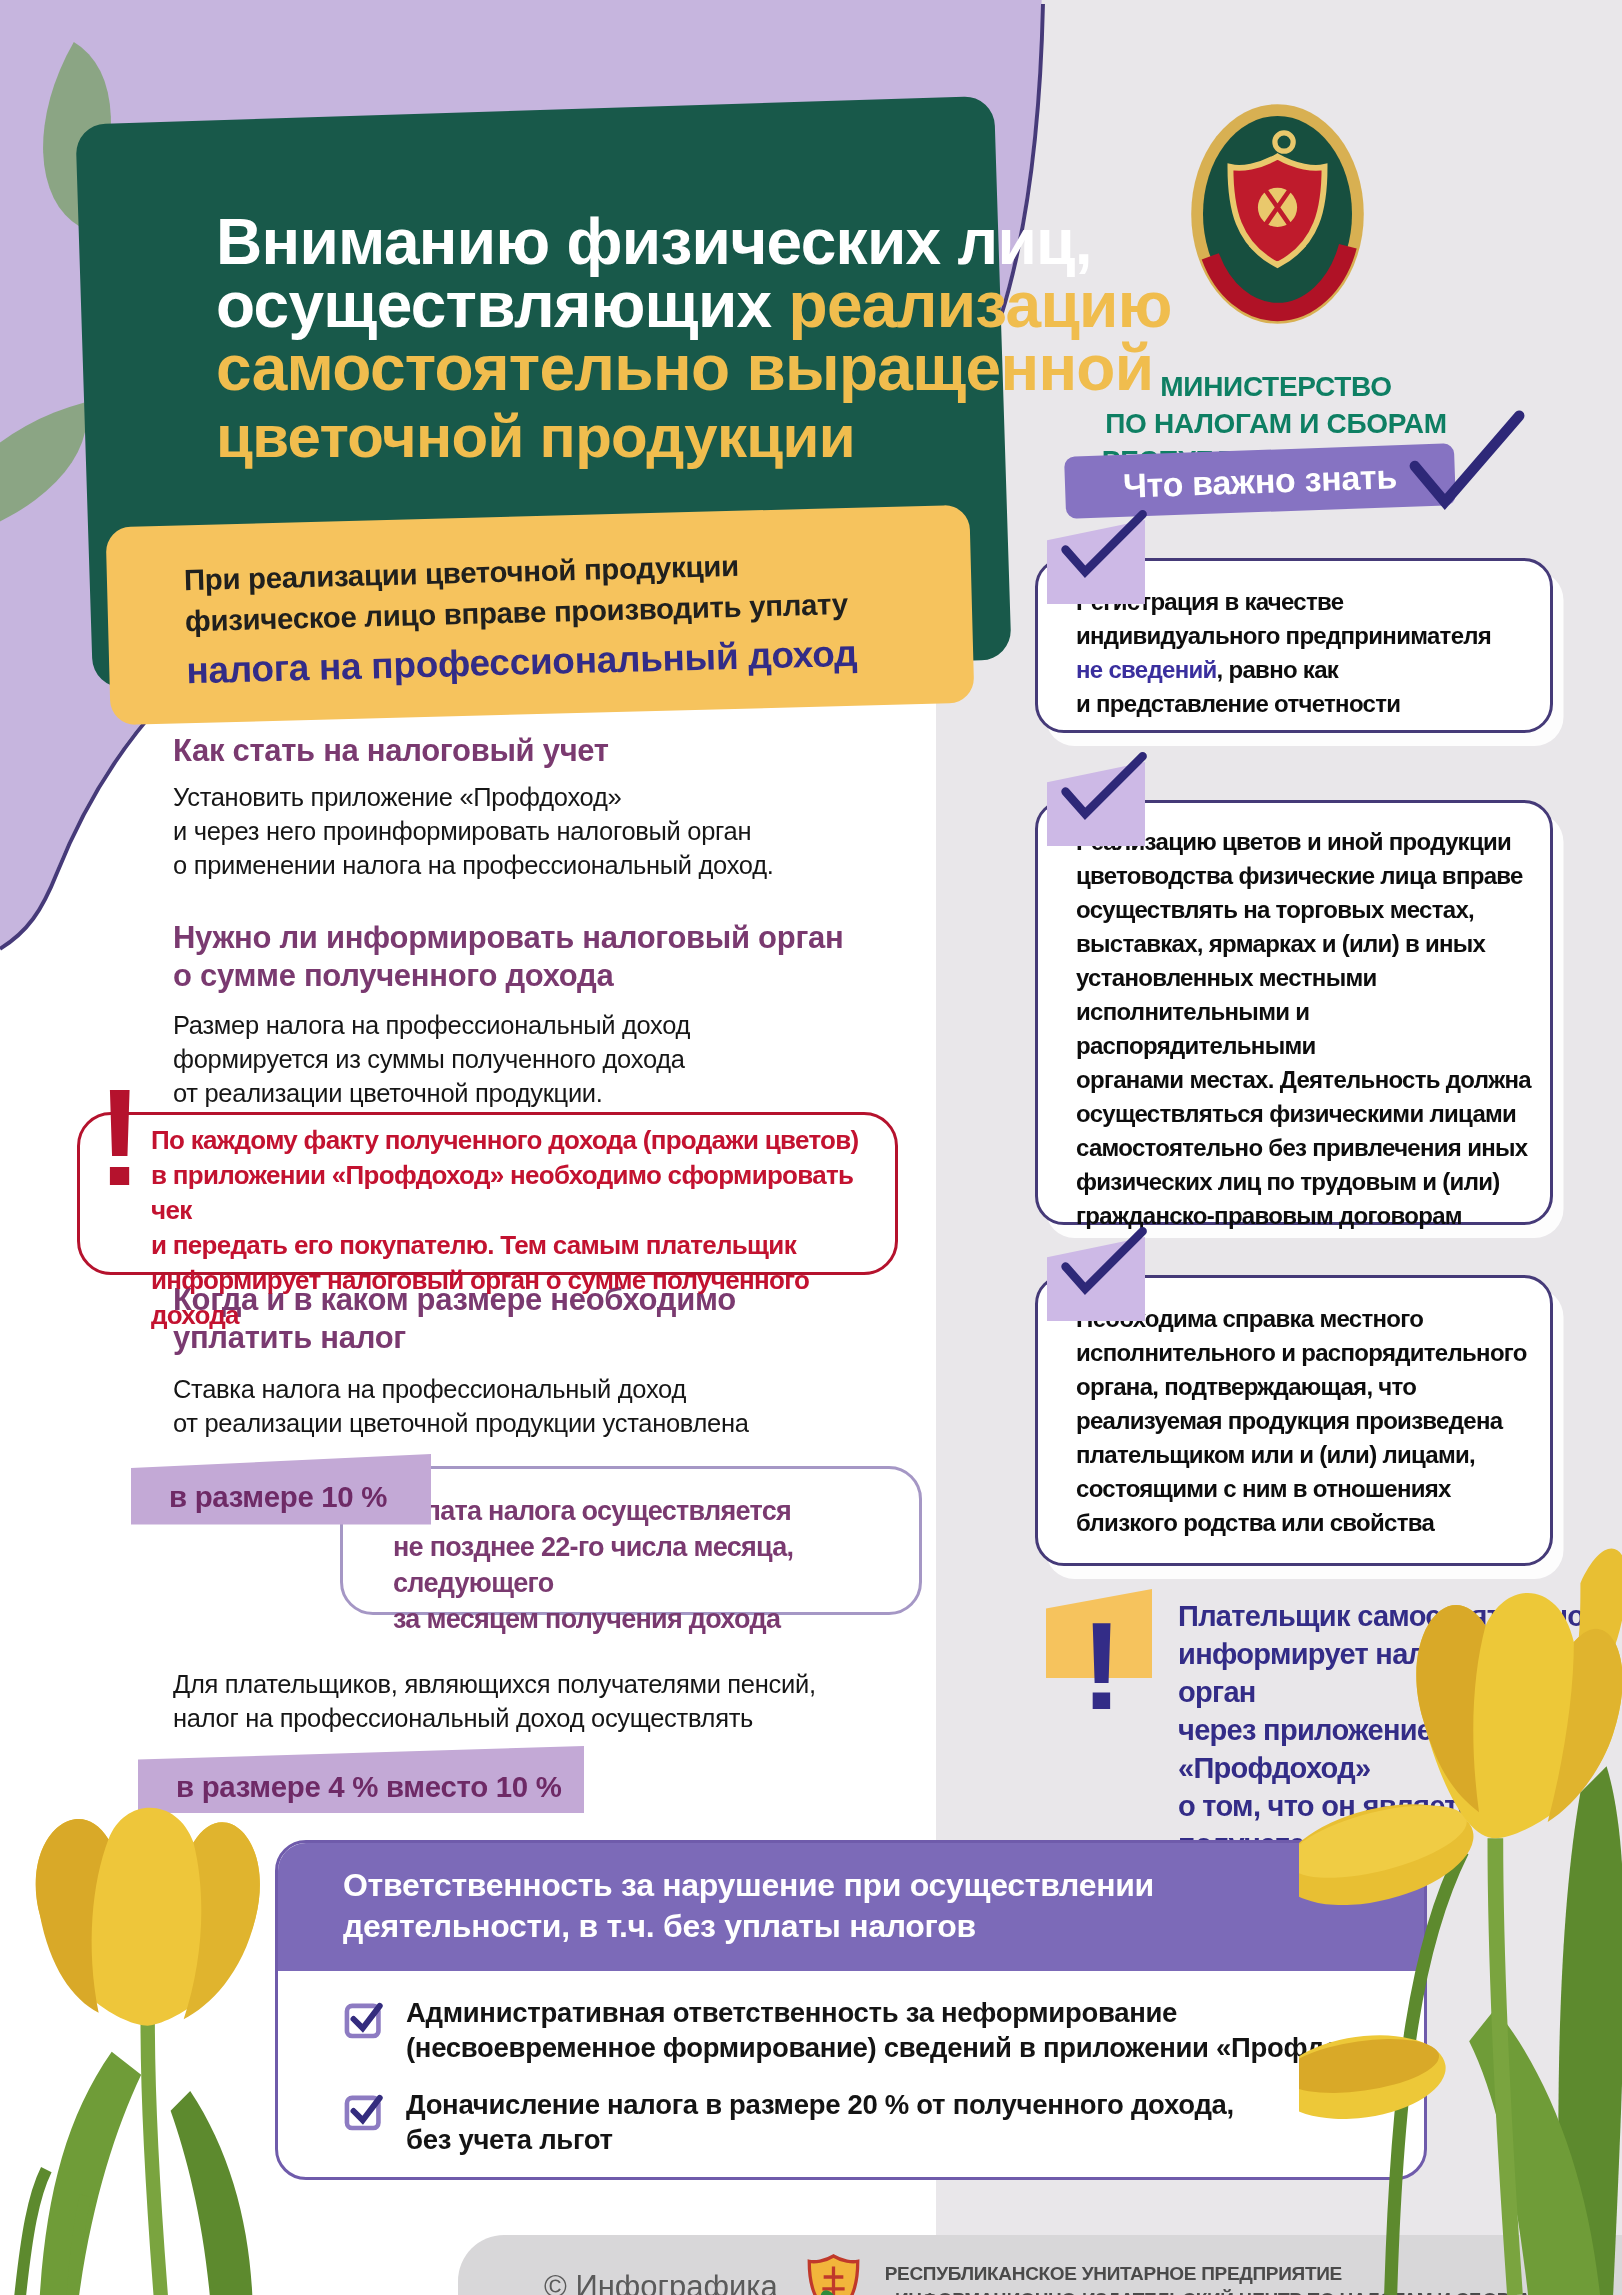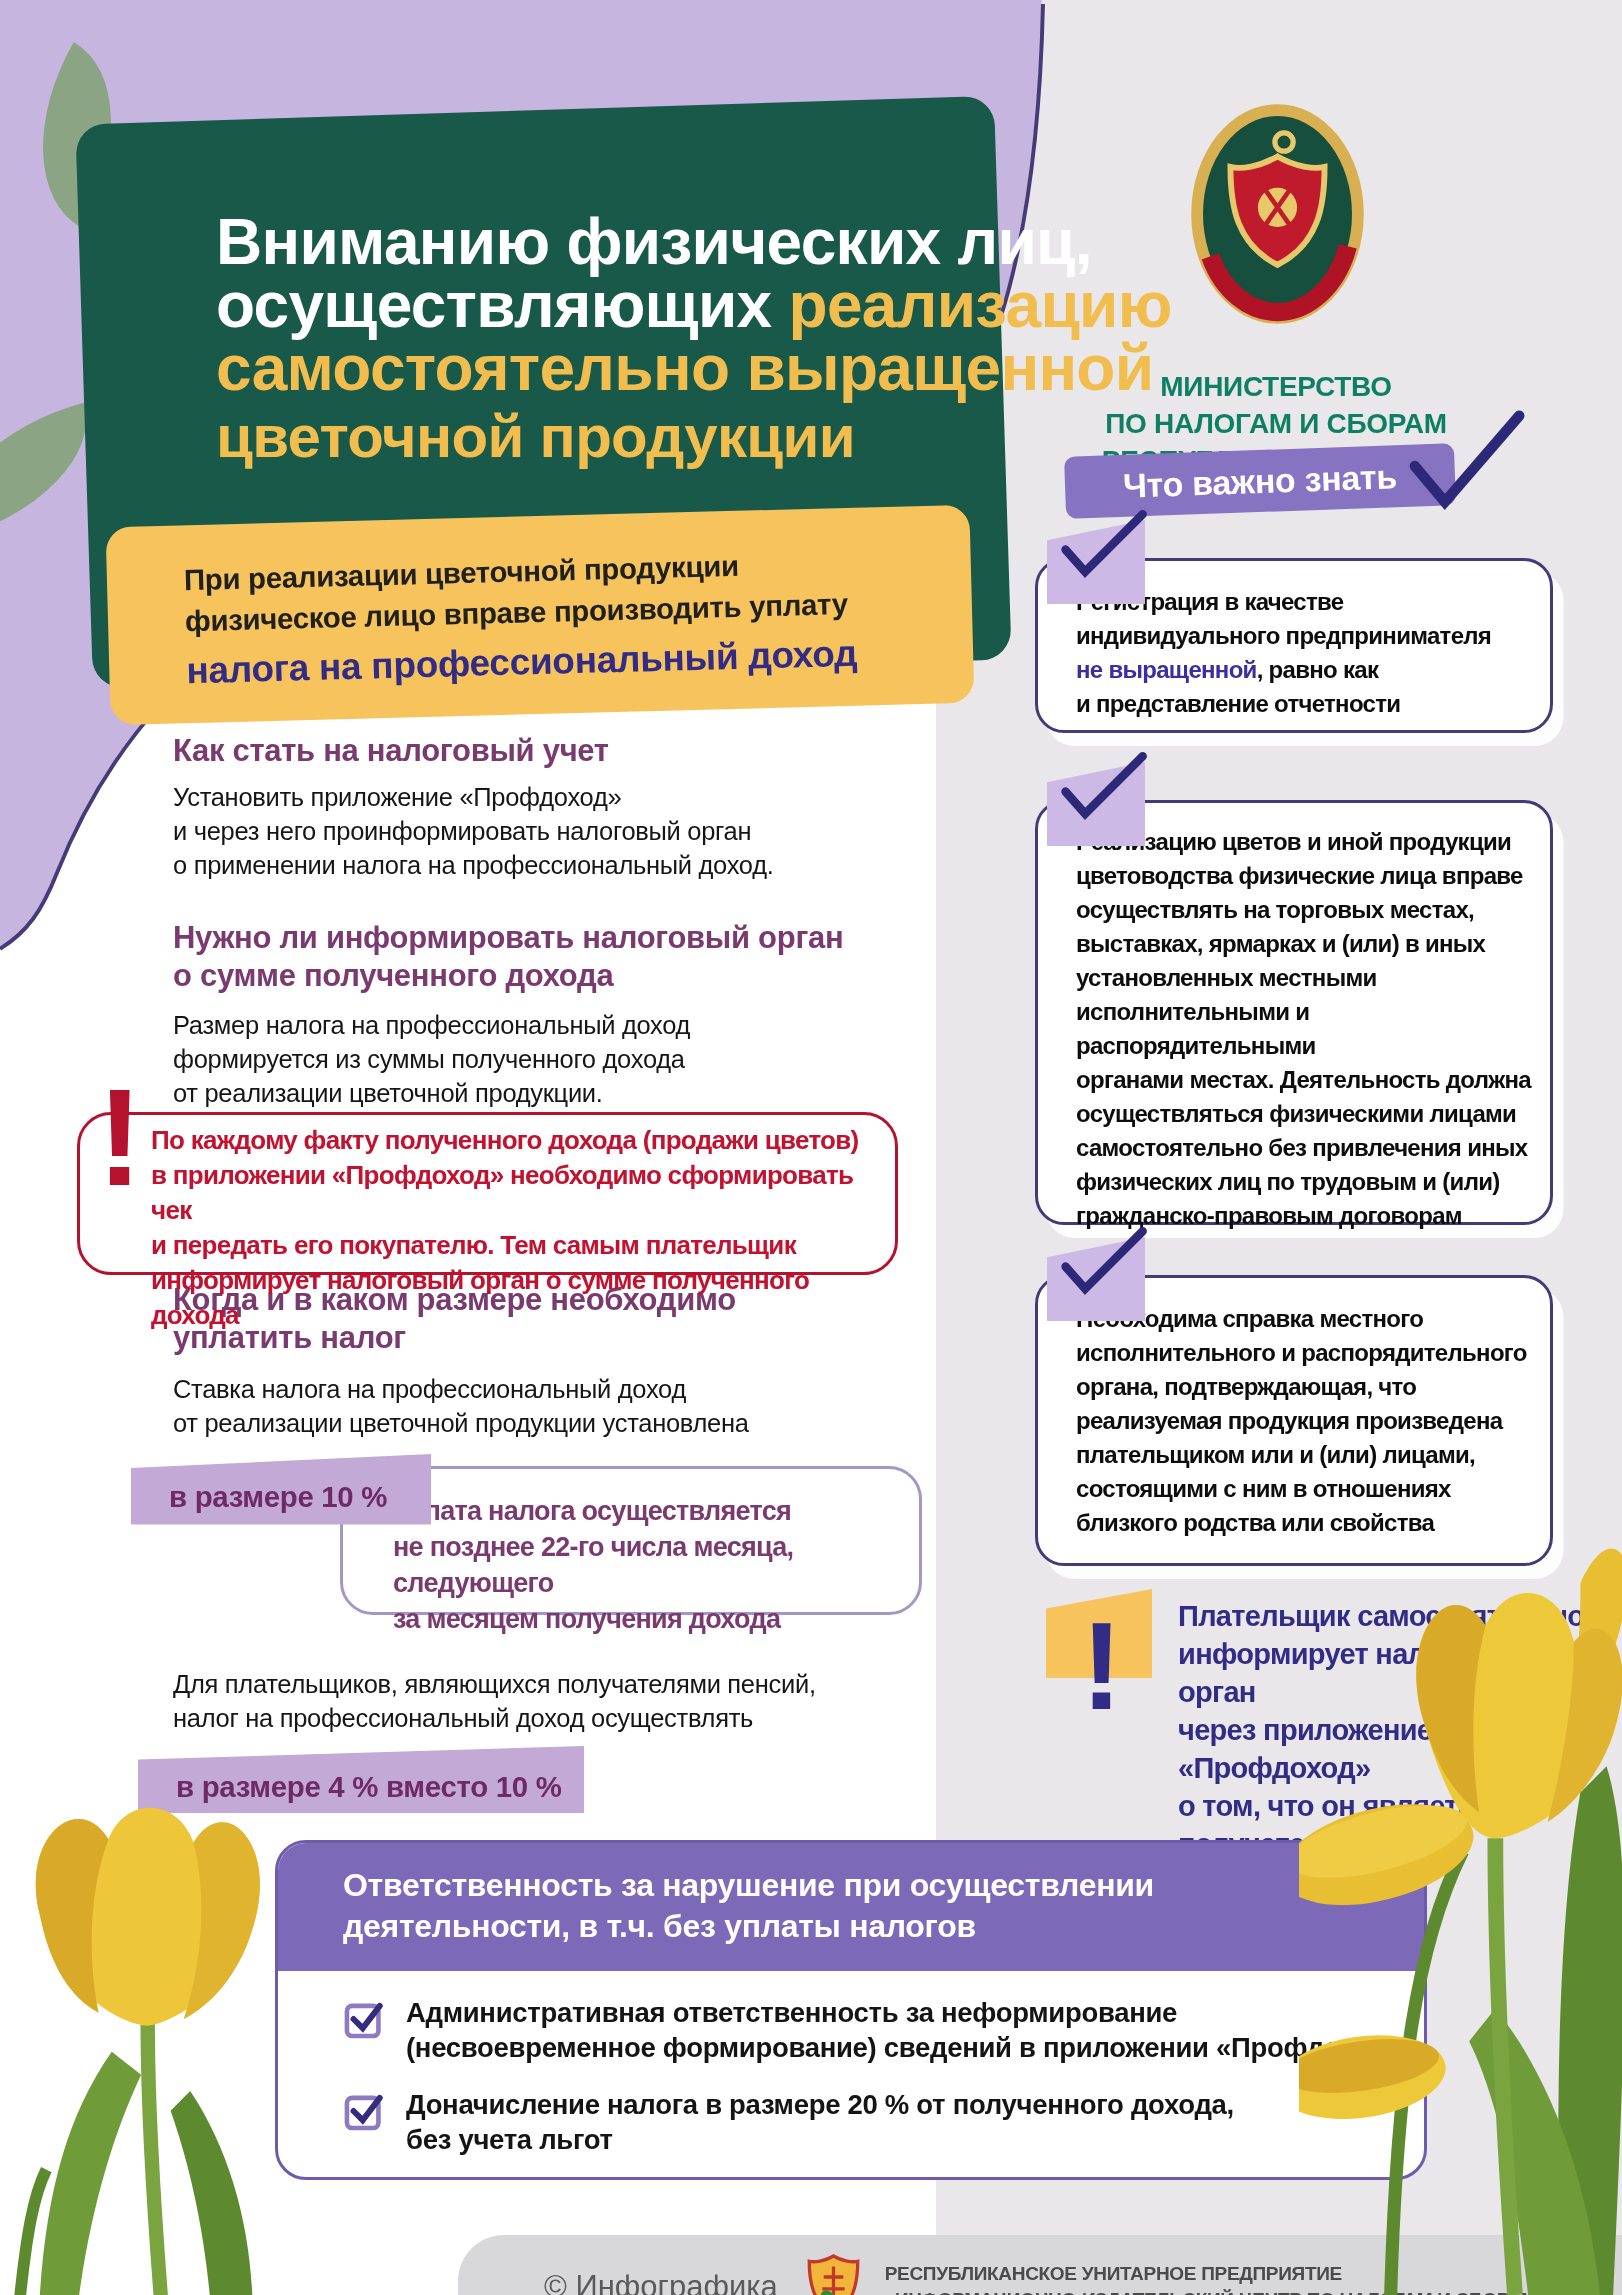--- a/index.html
+++ b/index.html
@@ -193,21 +193,21 @@
 за месяцем получения дохода</div>
   <div class="abs badge badge-rate">в размере 10 %</div>
 
   <div class="abs body-text pre s4-body">Для плательщиков, являющихся получателями пенсий,
 налог на профессиональный доход осуществлять</div>
   <div class="abs badge badge-benefit">в размере 4 % вместо 10 %</div>
 
   <div class="abs card card1">
     <div class="card-text pre" style="top:23.6px;"><span>Регистрация в качестве
 индивидуального предпринимателя
-</span><span class="card-accent">не выращенной</span><span>, равно как
+</span><span class="card-accent">не сведений</span><span>, равно как
 и представление отчетности</span></div>
   </div>
   <div class="abs card card2">
     <div class="card-text pre" style="top:22px;">Реализацию цветов и иной продукции
 цветоводства физические лица вправе
 осуществлять на торговых местах,
 выставках, ярмарках и (или) в иных
 установленных местными
 исполнительными и распорядительными
 органами местах. Деятельность должна

